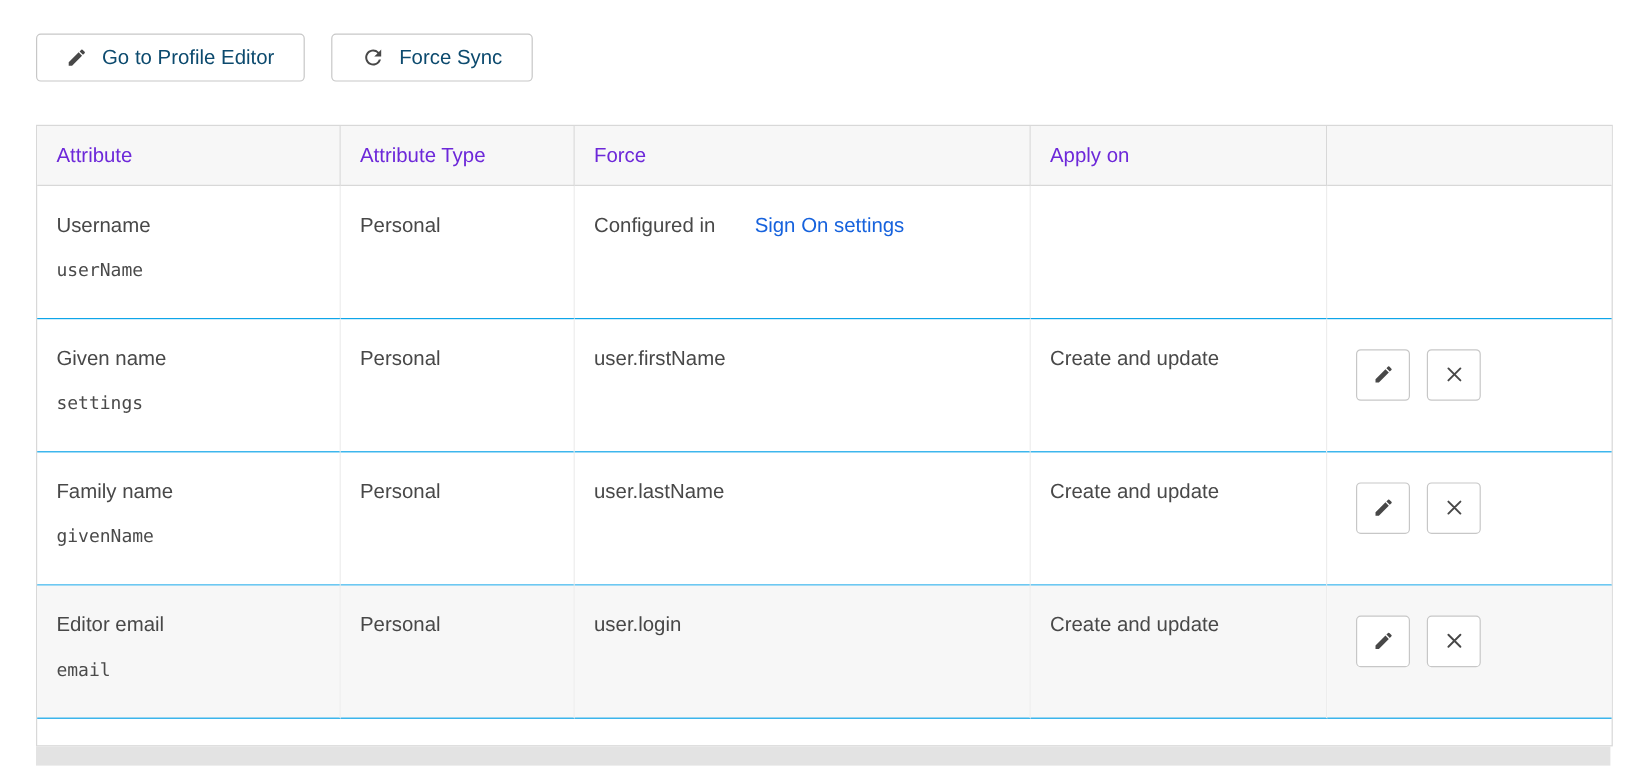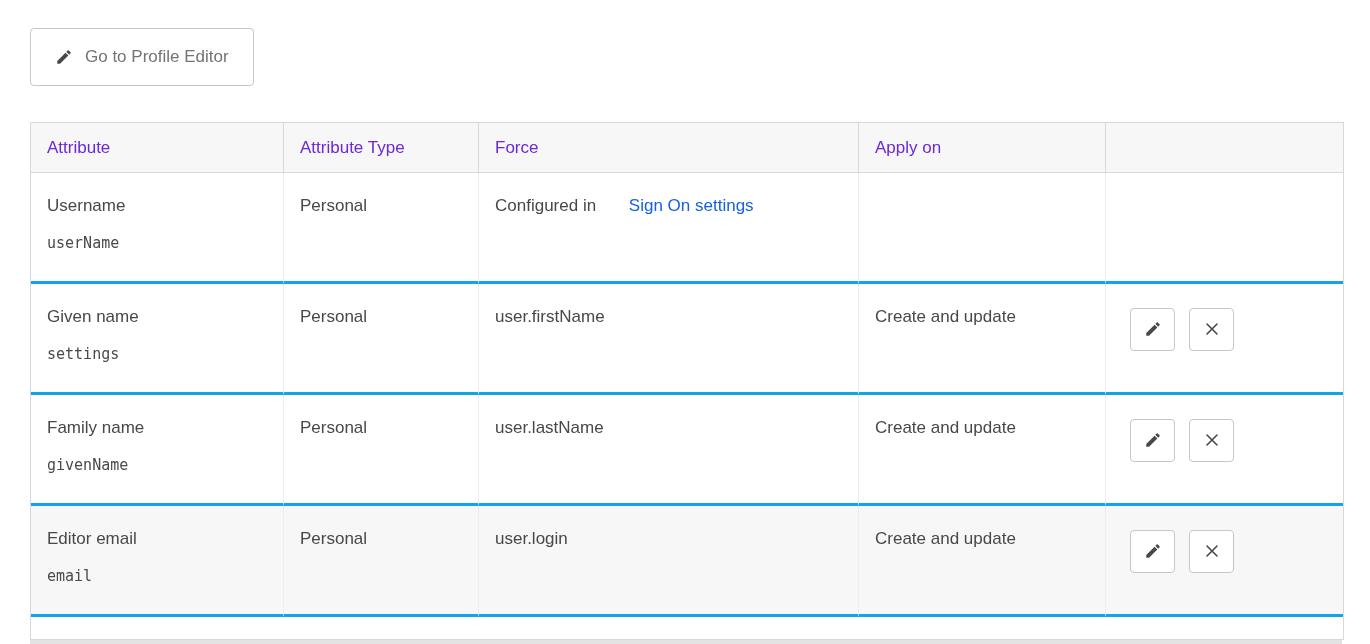--- a/index.html
+++ b/index.html
@@ -13,28 +13,28 @@
     color: #484848;
   }
   .page { padding: 28px 28px 0 30px; }
 
   
   .toolbar { display: flex; gap: 22px; margin-bottom: 36px; }
   .btn {
     display: inline-flex;
     align-items: center;
     gap: 12px;
-    height: 58px;
+    height: 40px;
     padding: 0 24px;
     background: #ffffff;
     border: 1px solid #c7c7c7;
     border-radius: 4px;
     font-family: inherit;
     font-size: 17px;
-    color: #737373;
+    color: #0c4a6e;
     cursor: pointer;
     white-space: nowrap;
   }
   .btn svg { display: block; }
 
   
   table.attr-table {
     width: 1312px;
     border-collapse: separate;
     border-spacing: 0;
@@ -50,21 +50,21 @@
     text-align: left;
     color: #6d28d9;
     height: 50px;
     padding: 13px 15px 13px 16px;
     vertical-align: middle;
   }
   thead th:last-child { border-right: none; }
 
   tbody td {
     border-right: 1px solid #ededed;
-    border-bottom: 3px solid #0ea5e9;
+    border-bottom: 1px solid #0ea5e9;
     vertical-align: top;
     font-size: 17px;
     color: #484848;
     height: 111px;
     padding: 23px 15px 0 16px;
     overflow: hidden;
   }
   tbody td:last-child { border-right: none; }
 
   tbody tr.row-alt td { background: #f7f7f7; }
@@ -124,20 +124,28 @@
 
   <div class="toolbar">
     <button class="btn">
       <span>
         <svg width="18" height="18" viewBox="0 0 24 24" fill="#484848">
             <path d="M3 17.25V21h3.75L17.81 9.94l-3.75-3.75L3 17.25zM20.71 7.04a.996.996 0 0 0 0-1.41l-2.34-2.34a.996.996 0 0 0-1.41 0l-1.83 1.83 3.75 3.75 1.83-1.83z"></path>
           </svg>
       </span>
       <span>Go to Profile Editor</span>
     </button>
+    <button class="btn">
+      <span>
+        <svg width="20" height="20" viewBox="0 0 24 24" fill="#484848">
+            <path d="M17.65 6.35A7.96 7.96 0 0 0 12 4c-4.42 0-7.99 3.58-7.99 8s3.57 8 7.99 8c3.73 0 6.84-2.55 7.73-6h-2.08A5.99 5.99 0 0 1 12 18c-3.31 0-6-2.69-6-6s2.69-6 6-6c1.66 0 3.14.69 4.22 1.78L13 11h7V4l-2.35 2.35z"></path>
+          </svg>
+      </span>
+      <span>Force Sync</span>
+    </button>
   </div>
 
   <table class="attr-table">
     <colgroup>
       <col style="width:253px">
       <col style="width:195px">
       <col style="width:380px">
       <col style="width:247px">
       <col style="width:237px">
     </colgroup>

